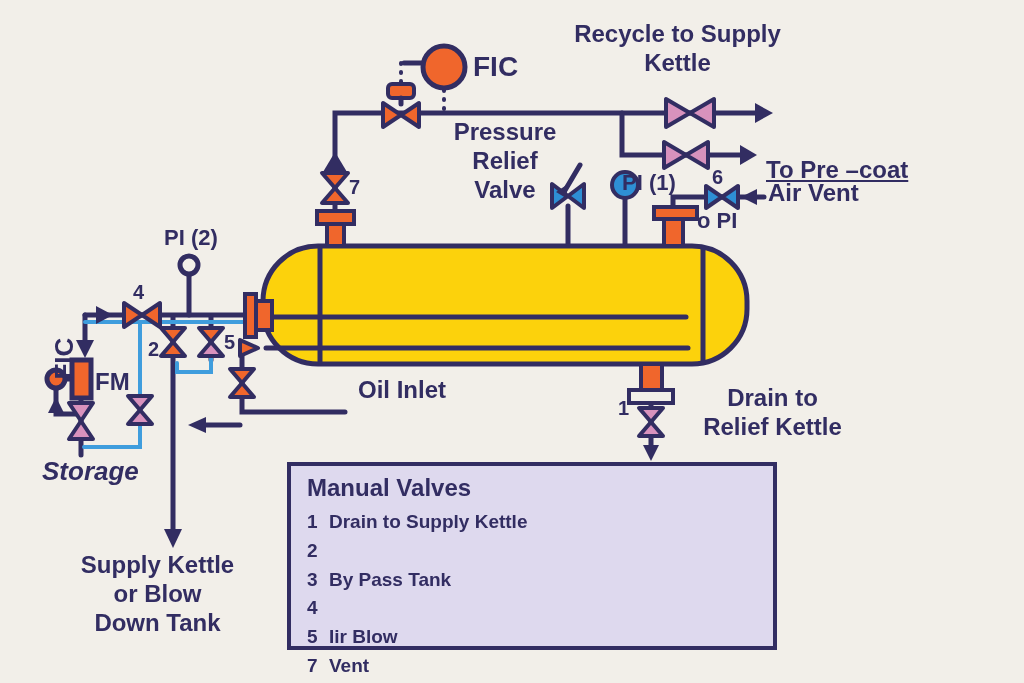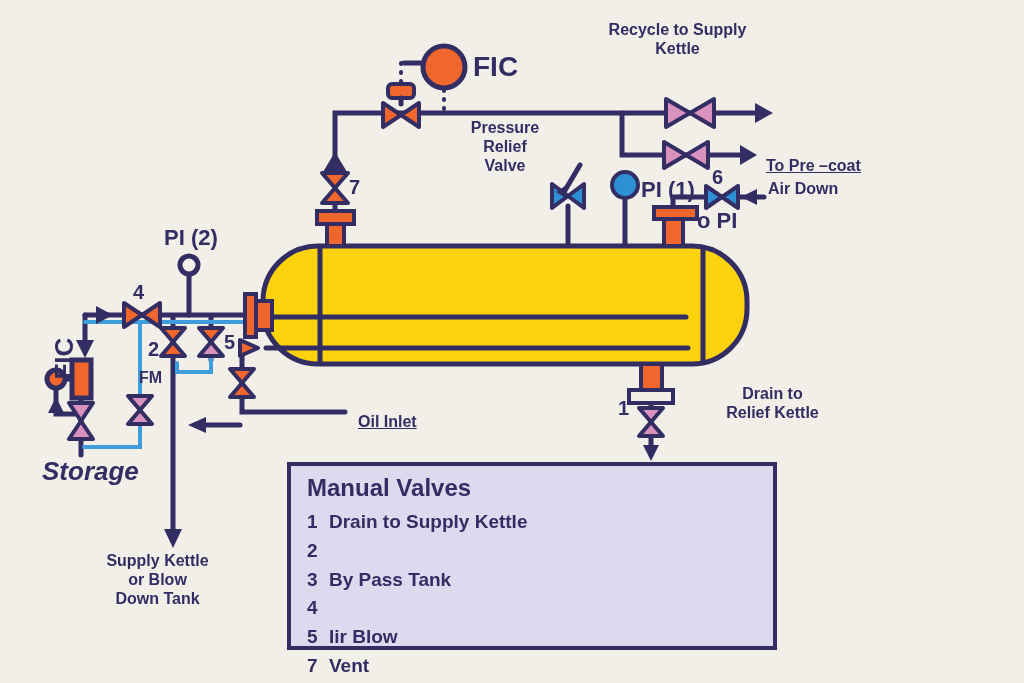--- a/index.html
+++ b/index.html
@@ -23,21 +23,21 @@
   .noz-w{fill:var(--background,#f2efe9);stroke:var(--line,#322d62);stroke-width:4;}
   .inst-o{fill:var(--orange,#f0662c);stroke:var(--line,#322d62);stroke-width:5;}
   .inst-b{fill:var(--blue,#2e8fd5);stroke:var(--line,#322d62);stroke-width:4;}
   .inst-w{fill:var(--background,#f2efe9);stroke:var(--line,#322d62);stroke-width:5;}
   .seam{stroke:var(--line,#322d62);stroke-width:5;stroke-linecap:round;}
   .lbl{
     position:absolute;color:var(--line,#322d62);font-weight:700;
     white-space:pre-line;line-height:1.2;
   }
   .ctr{text-align:center;}
-  .s28{font-size:28px;} .s26{font-size:26px;} .s24{font-size:16px;} .s22{font-size:22px;} .s20{font-size:20px;}
+  .s28{font-size:28px;} .s26{font-size:26px;} .s24{font-size:24px;} .s22{font-size:22px;} .s20{font-size:20px;}
   .rot{transform:rotate(-90deg);transform-origin:center center;width:80px;text-align:center;}
   #legend{
     position:absolute;left:287px;top:462px;width:490px;height:188px;
     background:var(--legend_bg,#ded9ee);
     border:4px solid var(--line,#322d62);
     box-sizing:border-box;
     color:var(--line,#322d62);
   }
   #legend .title{font-size:24px;font-weight:700;margin:8px 5px 8px 16px;}
   #legend .row{display:flex;font-size:19px;font-weight:700;margin:0 0 5px 16px;line-height:1.25;}
@@ -160,31 +160,31 @@
       <circle class="inst-w" cx="189" cy="265" r="9"></circle>
       <rect class="inst-o" x="72" y="360" width="19" height="38"></rect>
       <circle class="inst-o" cx="56" cy="379" r="9"></circle>
     </g>
   </svg>
 
   <div class="lbl s28" style="left:473px;top:50px;">FIC</div>
   <div class="lbl s24 ctr" style="left:565px;top:20px;width:225px;">Recycle to Supply
 Kettle</div>
   <div class="lbl s24" style="left:766px;top:156px;text-decoration:underline;">To Pre –coat</div>
-  <div class="lbl s24" style="left:768px;top:179px;">Air Down</div>
+  <div class="lbl s24" style="left:768px;top:179px;">Air Vent</div>
   <div class="lbl s24 ctr" style="left:445px;top:118px;width:120px;">Pressure
 Relief
 Valve</div>
-  <div class="lbl s22" style="left:641px;top:170px;margin-top:7px;">PI (1)</div>
+  <div class="lbl s22" style="left:622px;top:170px;">PI (1)</div>
   <div class="lbl s22" style="left:697px;top:208px;">o PI</div>
   <div class="lbl s22" style="left:164px;top:225px;">PI (2)</div>
   <div class="lbl s26 rot" style="left:25px;top:343px;">FIC</div>
-  <div class="lbl s24" style="left:95px;top:368px;padding-left:44px;">FM</div>
+  <div class="lbl s24" style="left:95px;top:368px;">FM</div>
   <div class="lbl s26" style="left:42px;top:456px;font-style:italic;">Storage</div>
-  <div class="lbl s24" style="left:358px;top:412px;text-decoration:underline;">Oil Inlet</div>
+  <div class="lbl s24" style="left:358px;top:376px;">Oil Inlet</div>
   <div class="lbl s24 ctr" style="left:690px;top:384px;width:165px;">Drain to
 Relief Kettle</div>
   <div class="lbl s24 ctr" style="left:70px;top:551px;width:175px;">Supply Kettle
 or Blow
 Down Tank</div>
 
   <div class="lbl s20" style="left:618px;top:396px;">1</div>
   <div class="lbl s20" style="left:148px;top:337px;">2</div>
   <div class="lbl s20" style="left:133px;top:280px;">4</div>
   <div class="lbl s20" style="left:224px;top:330px;">5</div>

